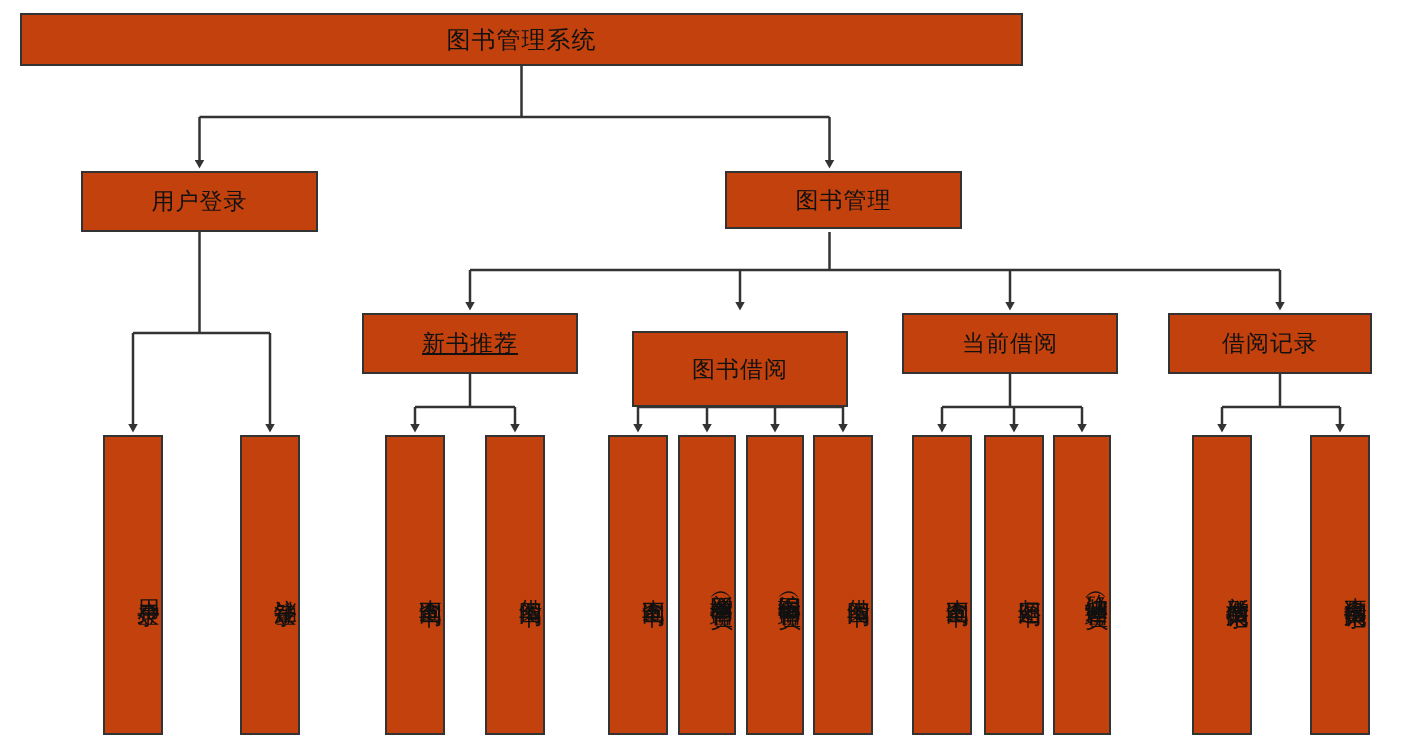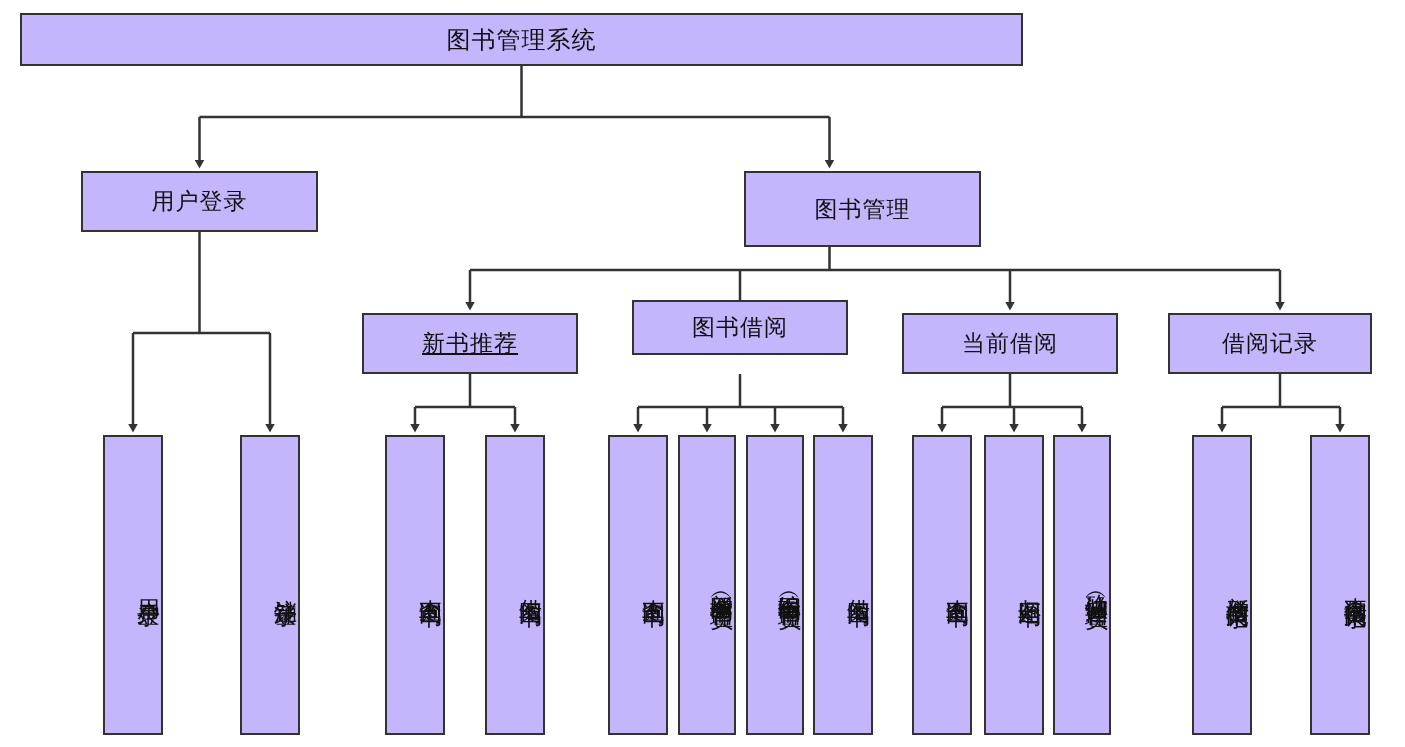--- a/index.html
+++ b/index.html
@@ -22,21 +22,21 @@
     position: absolute;
     left: 0;
     top: 0;
     width: 1405px;
     height: 747px;
     pointer-events: none;
   }
   .node {
     position: absolute;
     box-sizing: border-box;
-    background: #c4b5fd;
+    background: #c2410c;
     border: 2.5px solid #333333;
     display: flex;
     align-items: center;
     justify-content: center;
     color: #111111;
     z-index: 2;
   }
   .node.h {
     font-size: 23px;
     letter-spacing: 1px;
@@ -119,27 +119,27 @@
       </g>
   </svg>
 
   <div id="nodes-layer">
       <div class="node h root" style="left: 20px; top: 13px; width: 1003px; height: 53px;">
         <span class="">图书管理系统</span>
       </div>
       <div class="node h" style="left: 81px; top: 171px; width: 237px; height: 61px;">
         <span class="">用户登录</span>
       </div>
-      <div class="node h" style="left: 744px; top: 171px; width: 237px; height: 76px;">
+      <div class="node h" style="left: 725px; top: 171px; width: 237px; height: 58px;">
         <span class="">图书管理</span>
       </div>
       <div class="node h" style="left: 362px; top: 313px; width: 216px; height: 61px; text-decoration: underline;">
         <span class="">新书推荐</span>
       </div>
-      <div class="node h" style="left: 632px; top: 300px; width: 216px; height: 55px;">
+      <div class="node h" style="left: 632px; top: 331px; width: 216px; height: 76px;">
         <span class="">图书借阅</span>
       </div>
       <div class="node h" style="left: 902px; top: 313px; width: 216px; height: 61px;">
         <span class="">当前借阅</span>
       </div>
       <div class="node h" style="left: 1168px; top: 313px; width: 204px; height: 61px; align-items: center;">
         <span class="">借阅记录</span>
       </div>
       <div class="node v" style="left: 103px; top: 435px; width: 60px; height: 300px;">
         <span class="vtext">用户登录</span>

